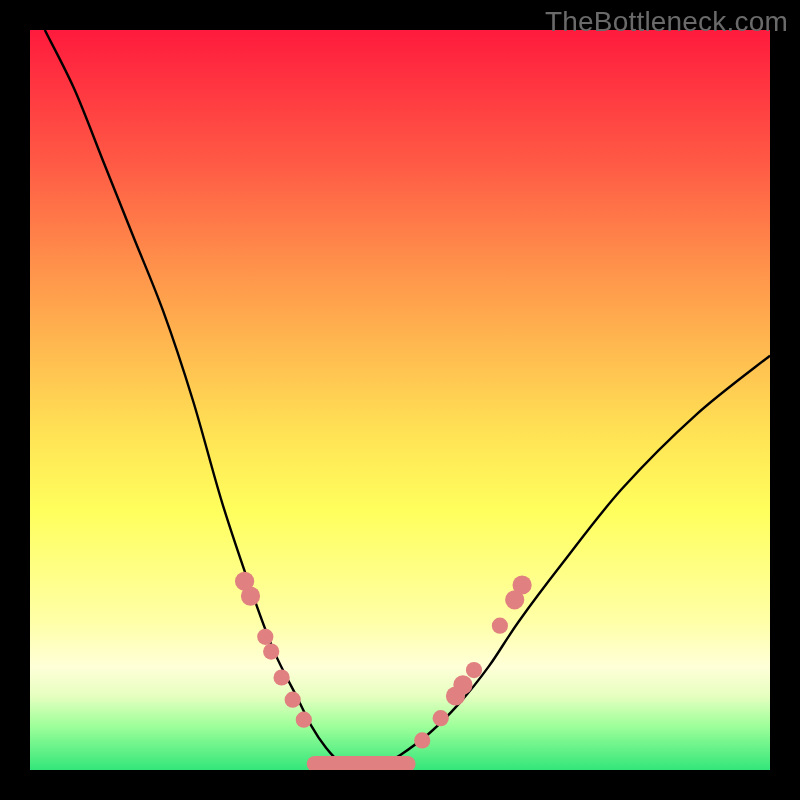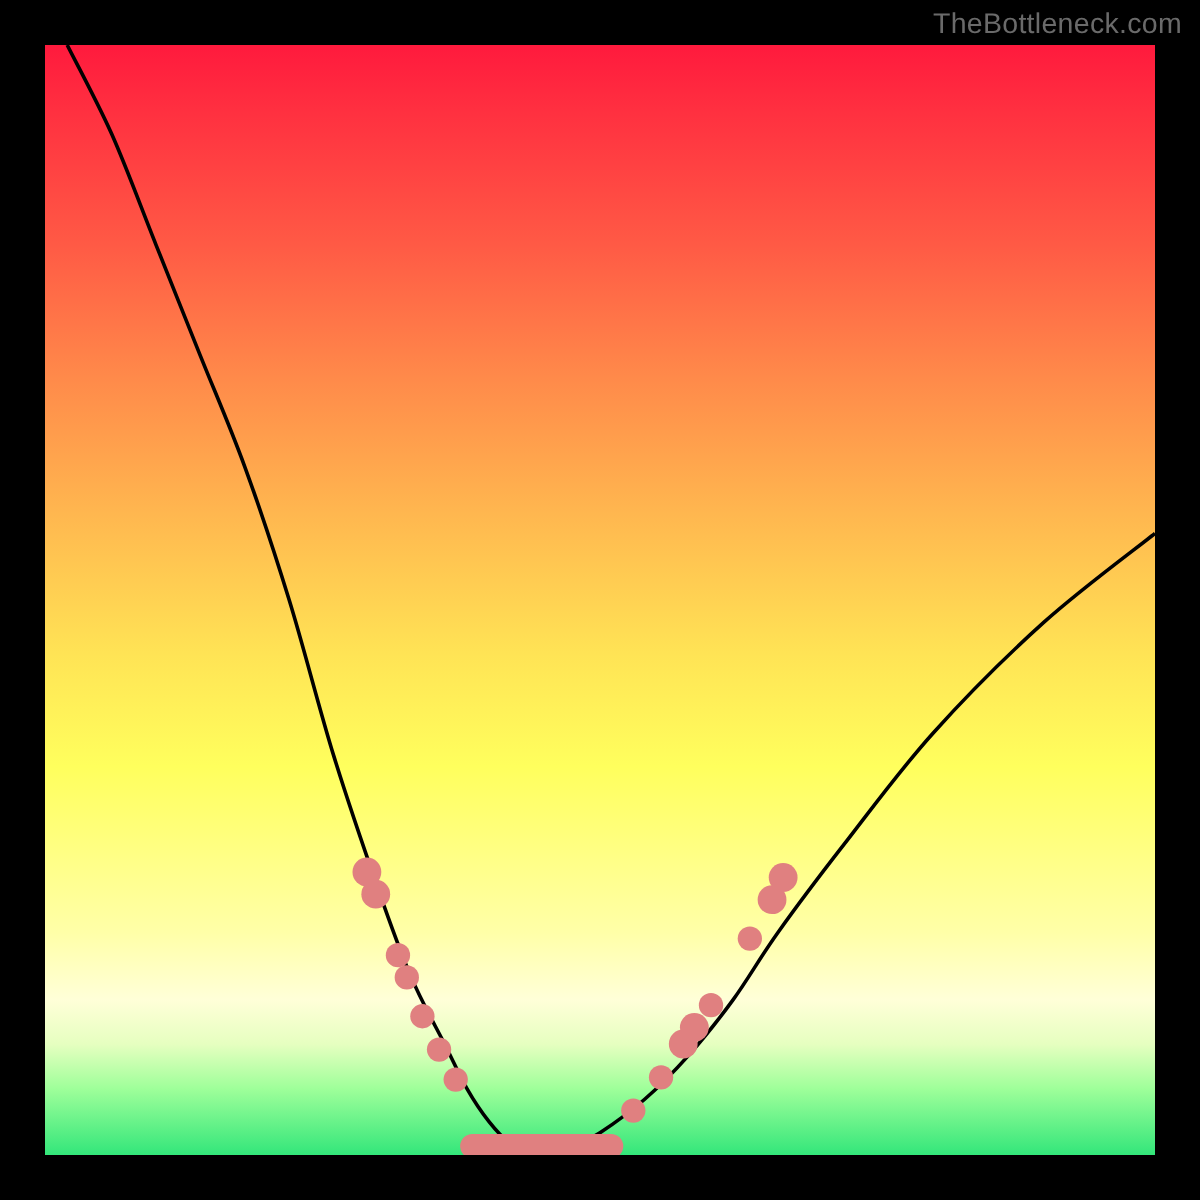--- a/index.html
+++ b/index.html
@@ -52,21 +52,21 @@
   .curve {
     position: absolute;
     left: 0;
     top: 0;
   }
   .watermark {
     position: absolute;
     top: 6px;
     right: 12px;
     color: #6a6a6a;
-    font-size: 19px;
+    font-size: 28px;
     letter-spacing: 0.2px;
     user-select: none;
   }
 </style>
 </head>
 <body>
 
 <div class="frame">
   <div class="plot-area">
     <div class="gradient-bg"></div>

